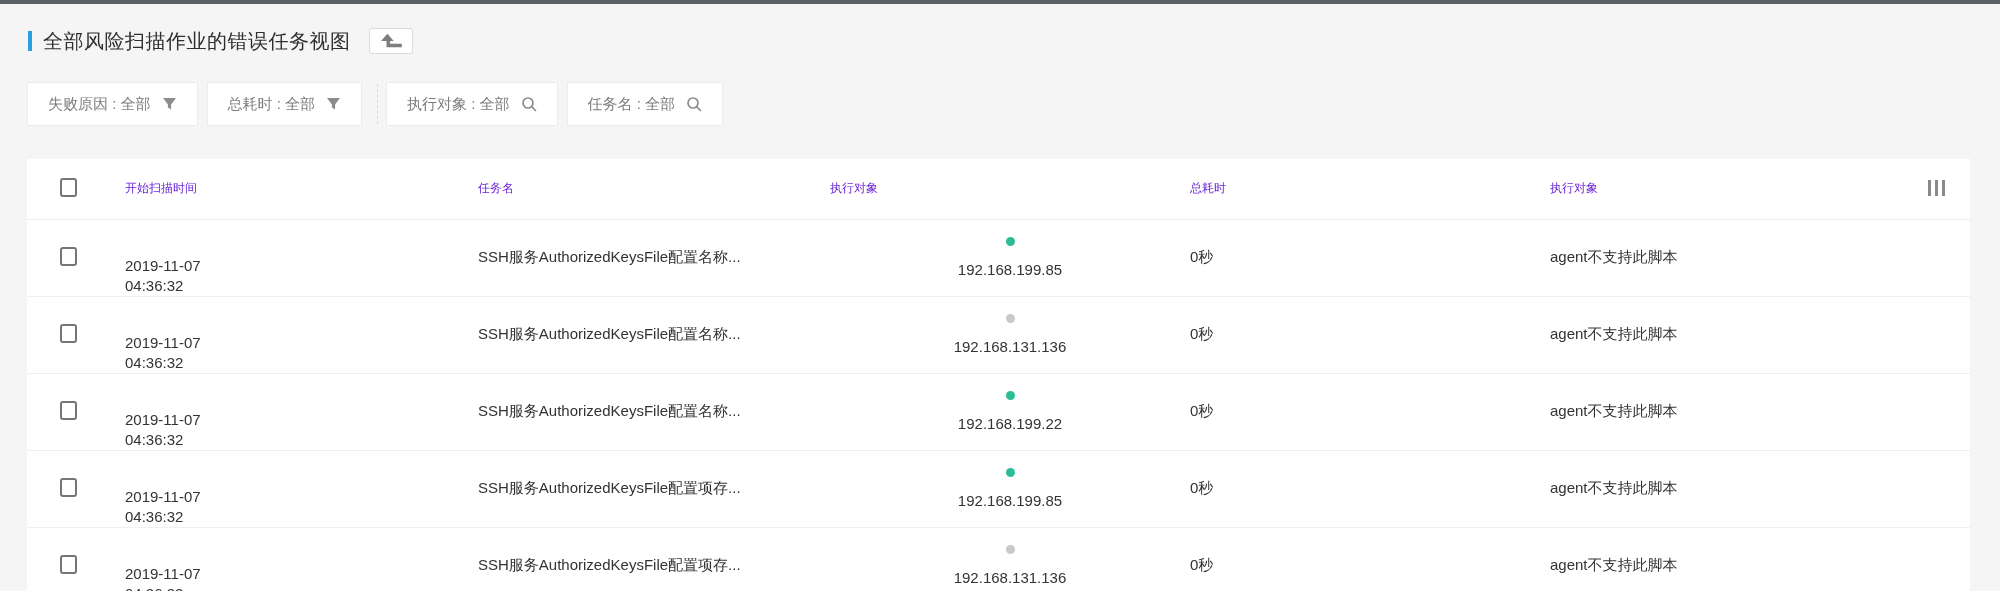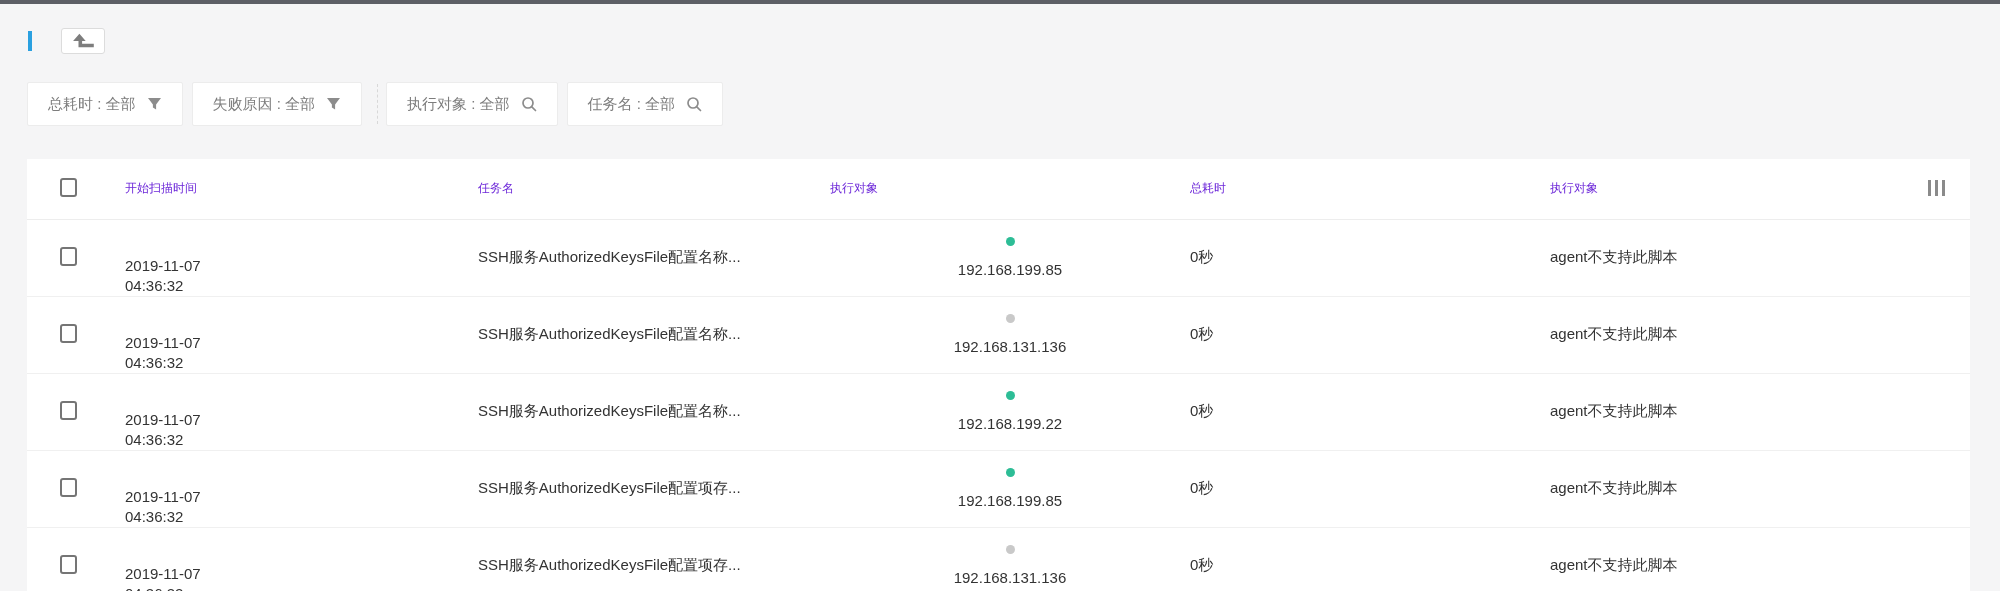--- a/index.html
+++ b/index.html
@@ -56,40 +56,41 @@
   .dot[data-status="offline"] { background:#c9c9c9; }
   .cols-btn { display:inline-flex; align-items:center; cursor:pointer; padding:2px; }
 </style>
 </head>
 <body>
 
 <div class="topbar"></div>
 
 <div class="title-row">
   <div class="accent-bar"></div>
+  <div class="page-title">全部风险扫描作业的错误任务视图</div>
   <div class="up-btn">
     <span style="display:inline-flex;">
       <svg width="26" height="18" viewBox="0 0 28 20">
           <path d="M3 10 L10 2 L17 10 L13 10 L13 13 L26 13 L26 17 L9 17 L9 10 Z" fill="#7d7d7d"></path>
         </svg>
     </span>
   </div>
 </div>
 
 <div class="filter-row">
   <div class="chip">
-    <span>总耗时 : 全部</span>
+    <span>失败原因 : 全部</span>
     <span style="display:inline-flex;">
       <svg width="15" height="14" viewBox="0 0 14 14">
           <path d="M0.5 1 H13.5 L8.6 7.4 V12.6 L5.4 10.6 V7.4 Z" fill="#8c8c8c"></path>
         </svg>
     </span>
   </div>
   <div class="chip">
-    <span>失败原因 : 全部</span>
+    <span>总耗时 : 全部</span>
     <span style="display:inline-flex;">
       <svg width="15" height="14" viewBox="0 0 14 14">
           <path d="M0.5 1 H13.5 L8.6 7.4 V12.6 L5.4 10.6 V7.4 Z" fill="#8c8c8c"></path>
         </svg>
     </span>
   </div>
   <div class="chip-divider"></div>
   <div class="chip">
     <span>执行对象 : 全部</span>
     <span style="display:inline-flex;">

